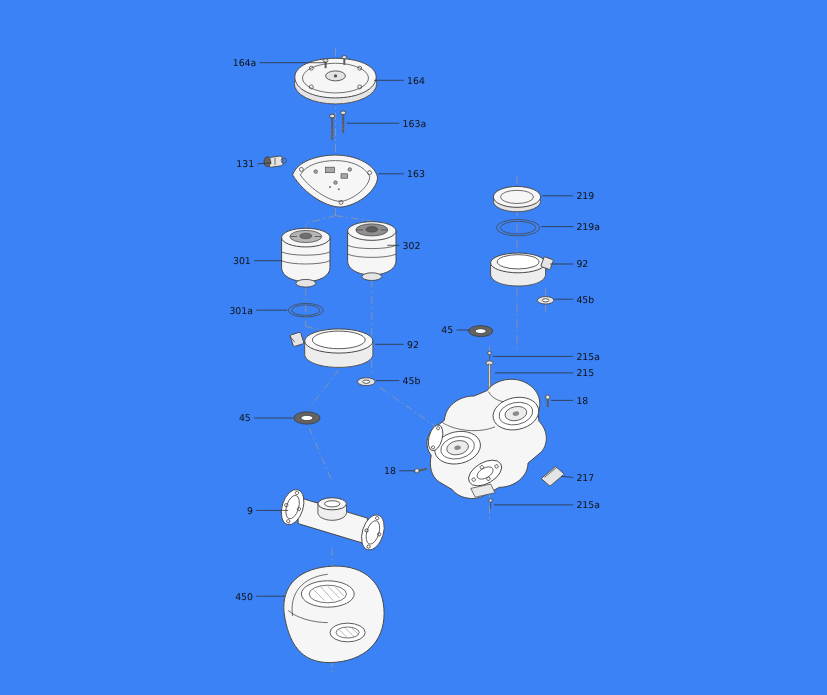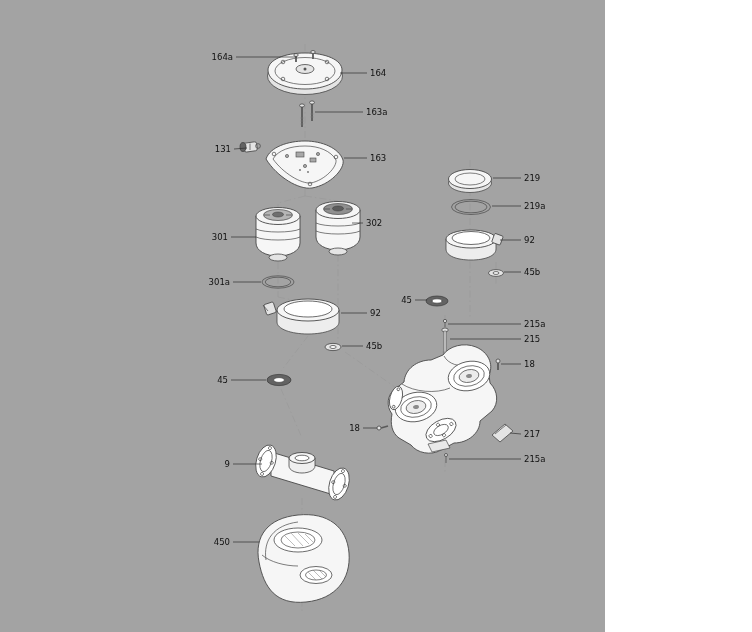--- a/index.html
+++ b/index.html
@@ -1,16 +1,16 @@
 <!DOCTYPE html>
 <html><head>
 <meta charset="utf-8">
 <style>
   html,body{margin:0;padding:0;background:#ffffff;}
-  .stage{position:relative;width:605px;height:632px;background:#a3a3a3;overflow:hidden;
+  .stage{position:relative;width:752px;height:632px;background:#3b82f6;overflow:hidden;
          font-family:"DejaVu Sans",sans-serif;}
   svg{position:absolute;left:0;top:0;}
   .leader{stroke:#2f2f2f;stroke-width:0.7;}
   text.callout{font-family:"DejaVu Sans",sans-serif;font-size:8.5px;fill:#101010;}
   .ol {fill:#f6f6f6;stroke:#474747;stroke-width:0.9;}
   .ol2{fill:#ffffff;stroke:#474747;stroke-width:0.8;}
   .olg{fill:#e4e4e4;stroke:#474747;stroke-width:0.8;}
   .dk {fill:#636363;stroke:#3a3a3a;stroke-width:0.7;}
   .md {fill:#a8a8a8;stroke:#474747;stroke-width:0.6;}
   .ln {stroke:#474747;stroke-width:0.7;fill:none;}

